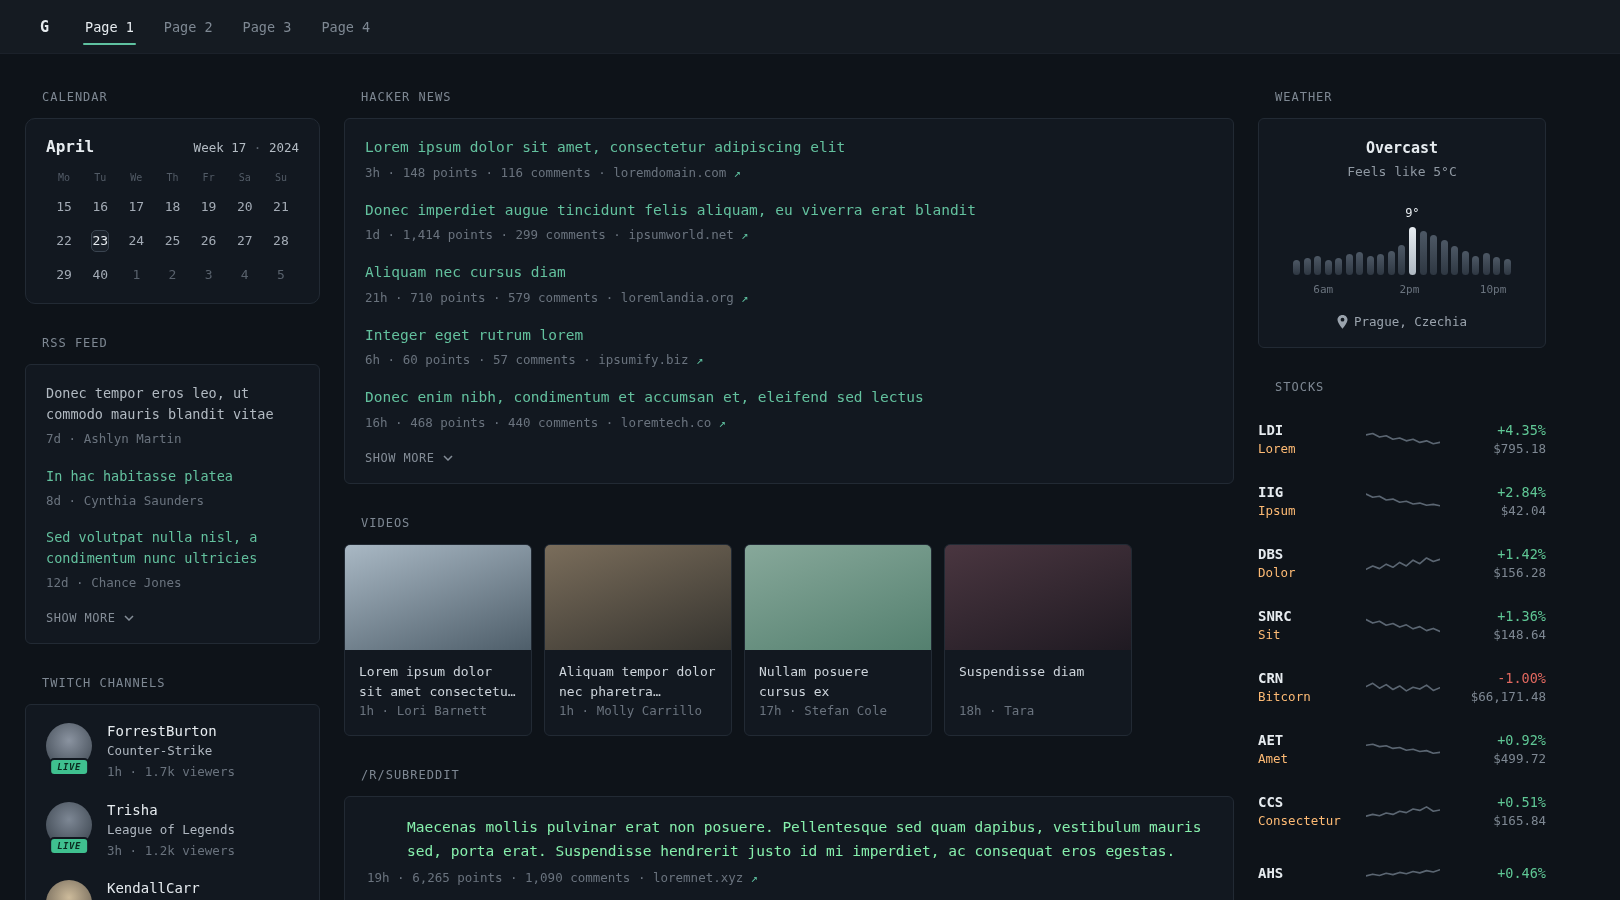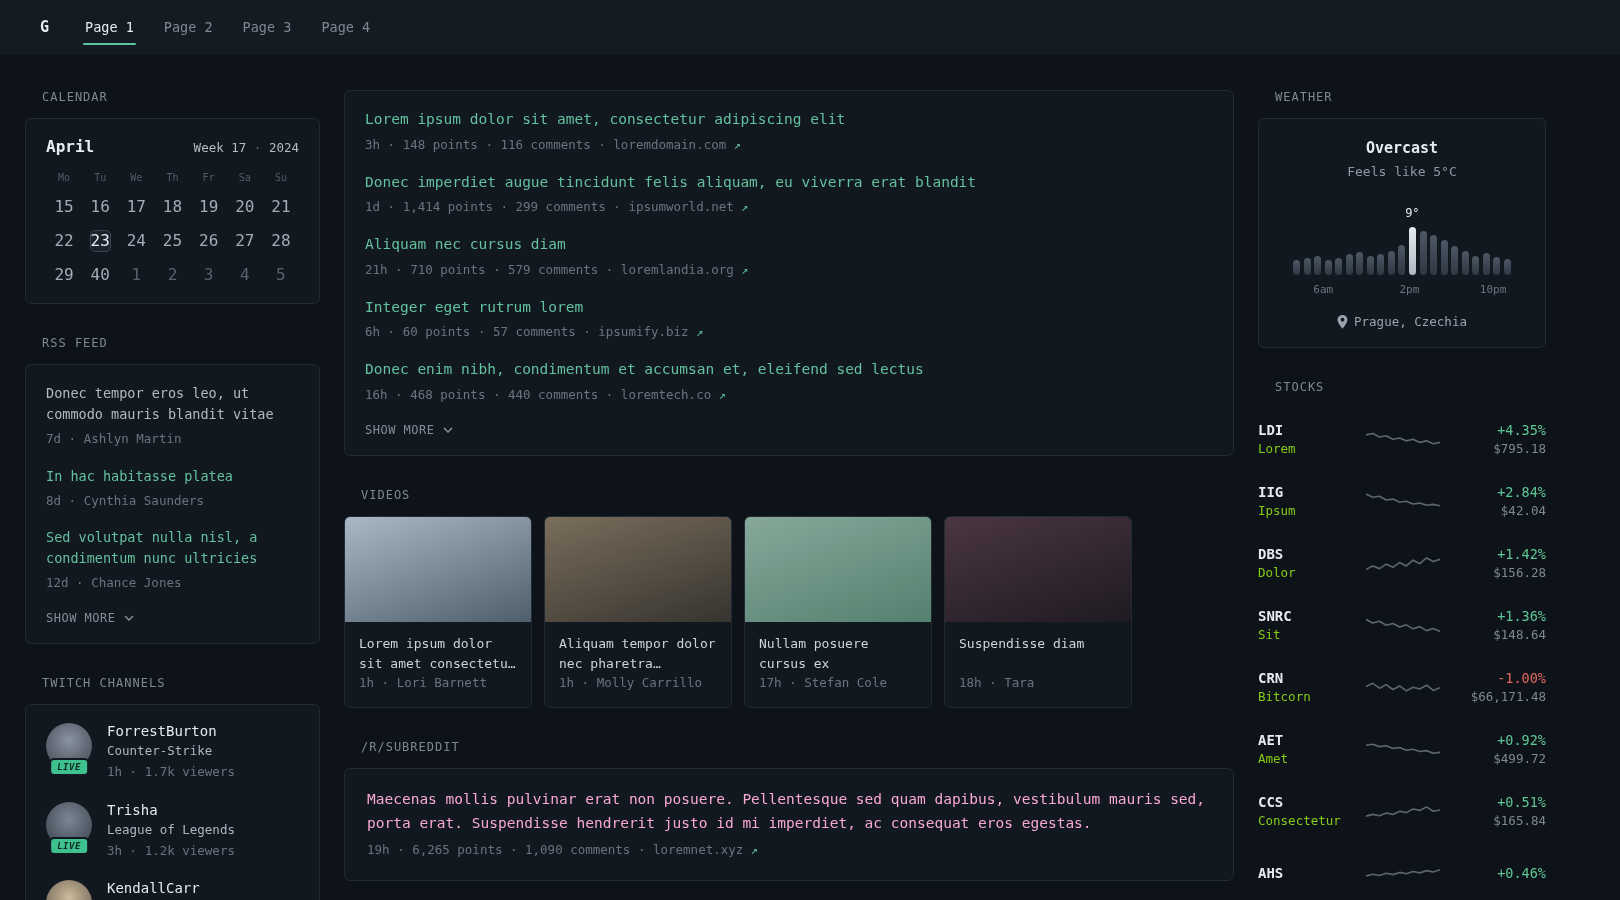--- a/index.html
+++ b/index.html
@@ -31,32 +31,32 @@
     display: grid; grid-template-columns: 295px 1fr 288px; gap: 24px;
     padding: 36px 74px 0 25px; align-items: start;
   }
   section { margin-bottom: 32px; }
   .section-title {
     font-size: 12px; font-weight: normal; letter-spacing: 1px;
     color: #7e8893; margin: 0 0 14px 17px;
   }
   .card { background: #121820; border: 1px solid #222a34; border-radius: 6px; }
   
-  .cal-card { padding: 18px 20px 16px; }
+  .cal-card { padding: 18px 20px 16px; border-radius: 10px; }
   .cal-head { display: flex; justify-content: space-between; align-items: baseline; }
   .cal-month { font-size: 16px; font-weight: bold; color: #e6ebef; }
   .cal-week { font-size: 12.5px; color: #b4bcc4; }
   .cal-week .dot { color: #5c6570; }
   .cal-dow {
     display: grid; grid-template-columns: repeat(7, 1fr); margin-top: 16px;
     font-size: 10px; color: #525b66; text-align: center;
   }
   .cal-days {
     display: grid; grid-template-columns: repeat(7, 1fr); row-gap: 10px;
-    margin-top: 12px; font-size: 16px; color: #a3abb5; text-align: center;
+    margin-top: 12px; font-size: 13px; color: #a3abb5; text-align: center;
   }
   .cal-day { height: 24px; line-height: 24px; }
   .cal-day.muted-day { color: #58616c; }
   .cal-day .sel {
     display: inline-block; line-height: 20px; padding: 0 0;
     border: 1px solid #3a4450; border-radius: 5px; background: #1b222b; color: #e6ebef;
   }
   
   .feed-card { padding: 18px 20px; }
   .feed-item { margin-bottom: 17px; }
@@ -88,21 +88,21 @@
   .video-card { flex: none; width: 188px; background: #121820; border: 1px solid #222a34; border-radius: 6px; overflow: hidden; cursor: pointer; }
   .video-thumb { height: 105px; }
   .video-body { padding: 12px 14px 14px; }
   .video-title {
     color: #cdd4db; font-size: 13px; line-height: 1.55; min-height: 40px;
     display: -webkit-box; -webkit-line-clamp: 2; -webkit-box-orient: vertical; overflow: hidden;
   }
   .video-body .item-meta { margin-top: 0; }
   
   .sub-card { padding: 18px 22px 20px; }
-  .sub-title { color: #f9a8d4; font-size: 14.5px; line-height: 1.7; cursor: pointer; }
+  .sub-title { color: #86efac; font-size: 14.5px; line-height: 1.7; cursor: pointer; margin-left: 40px; }
   
   .weather-card { padding: 20px 20px 18px; text-align: center; }
   .weather-cond { font-size: 15px; font-weight: bold; color: #e6ebef; }
   .weather-feels { font-size: 13px; color: #8f98a2; margin-top: 7px; }
   .weather-chart {
     position: relative; height: 72px; margin: 24px 14px 0;
     display: flex; align-items: flex-end; justify-content: space-between;
   }
   .wbar { width: 7px; border-radius: 3.5px; background: linear-gradient(180deg, #4d5865, #2e3742); }
   .wbar.hl { background: linear-gradient(180deg, #e8edf2, #aeb8c2); }
@@ -111,21 +111,21 @@
   .wtime { position: absolute; transform: translateX(-50%); font-size: 11px; color: #6a737e; }
   .weather-loc {
     margin-top: 16px; display: flex; align-items: center; justify-content: center;
     gap: 6px; color: #9aa3ad; font-size: 12.5px;
   }
   .weather-loc svg { flex: none; }
   
   .stock-row { display: flex; align-items: center; gap: 12px; padding: 14px 0; }
   .stock-id { width: 96px; flex: none; }
   .stock-symbol { color: #e6ebef; font-size: 14px; font-weight: bold; }
-  .stock-name { color: #84cc16; font-size: 12.5px; margin-top: 3px; }
+  .stock-name { color: #fdba74; font-size: 12.5px; margin-top: 3px; }
   .spark { flex: none; width: 74px; height: 34px; }
   .spark svg { width: 74px; height: 34px; display: block; }
   .spark polyline { fill: none; stroke: #5b6672; stroke-width: 2.2; stroke-linejoin: round; stroke-linecap: round; }
   .stock-right { flex: 1; text-align: right; }
   .stock-change { font-size: 13.5px; }
   .stock-change.pos { color: #5fc795; }
   .stock-change.neg { color: #e0685f; }
   .stock-price { color: #7e8893; font-size: 12.5px; margin-top: 3px; }
 </style>
 </head>
@@ -253,20 +253,21 @@
             </div>
           </div>
       </div>
     </section>
 
   </div>
 
   <div class="col">
 
     <section>
+      <h2 class="section-title">HACKER NEWS</h2>
       <div class="card feed-card">
         <div>
             <div class="feed-item">
               <div class="hn-title">Lorem ipsum dolor sit amet, consectetur adipiscing elit</div>
               <div class="item-meta">3h · 148 points · 116 comments · loremdomain.com <span class="ext-arrow">↗</span></div>
             </div>
             <div class="feed-item">
               <div class="hn-title">Donec imperdiet augue tincidunt felis aliquam, eu viverra erat blandit</div>
               <div class="item-meta">1d · 1,414 points · 299 comments · ipsumworld.net <span class="ext-arrow">↗</span></div>
             </div>

